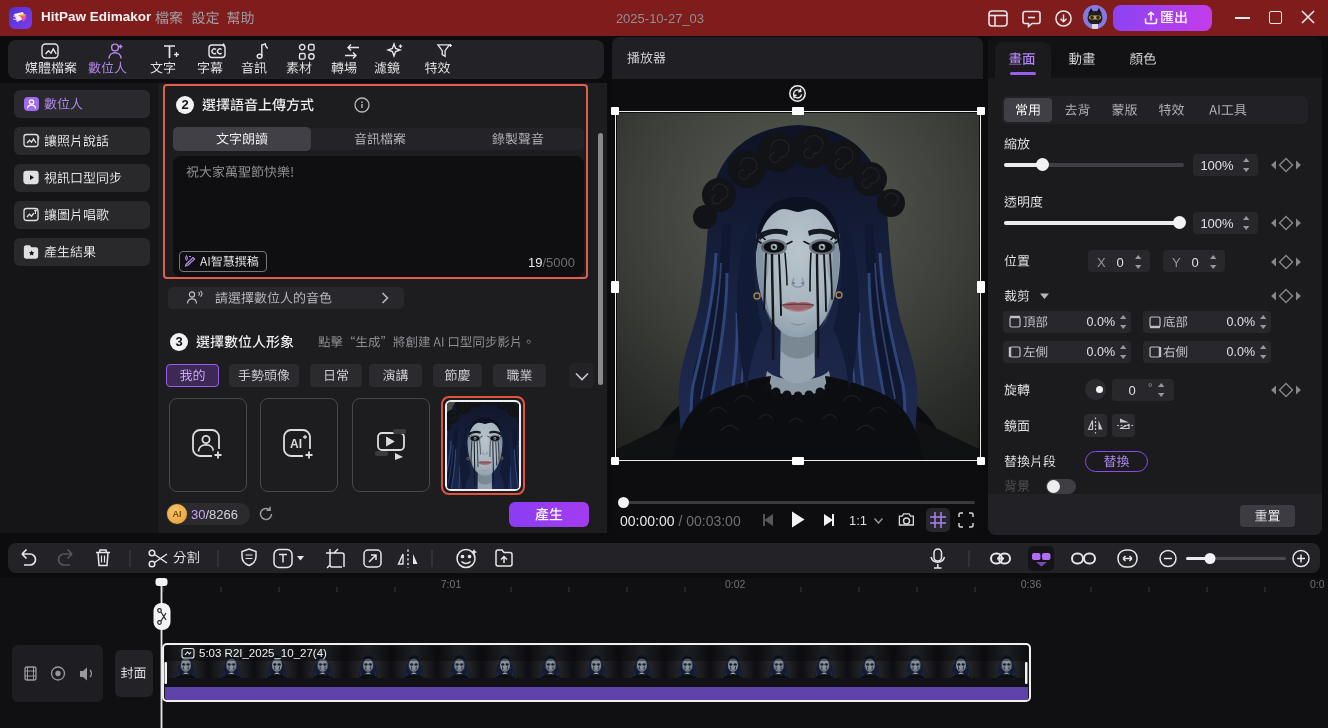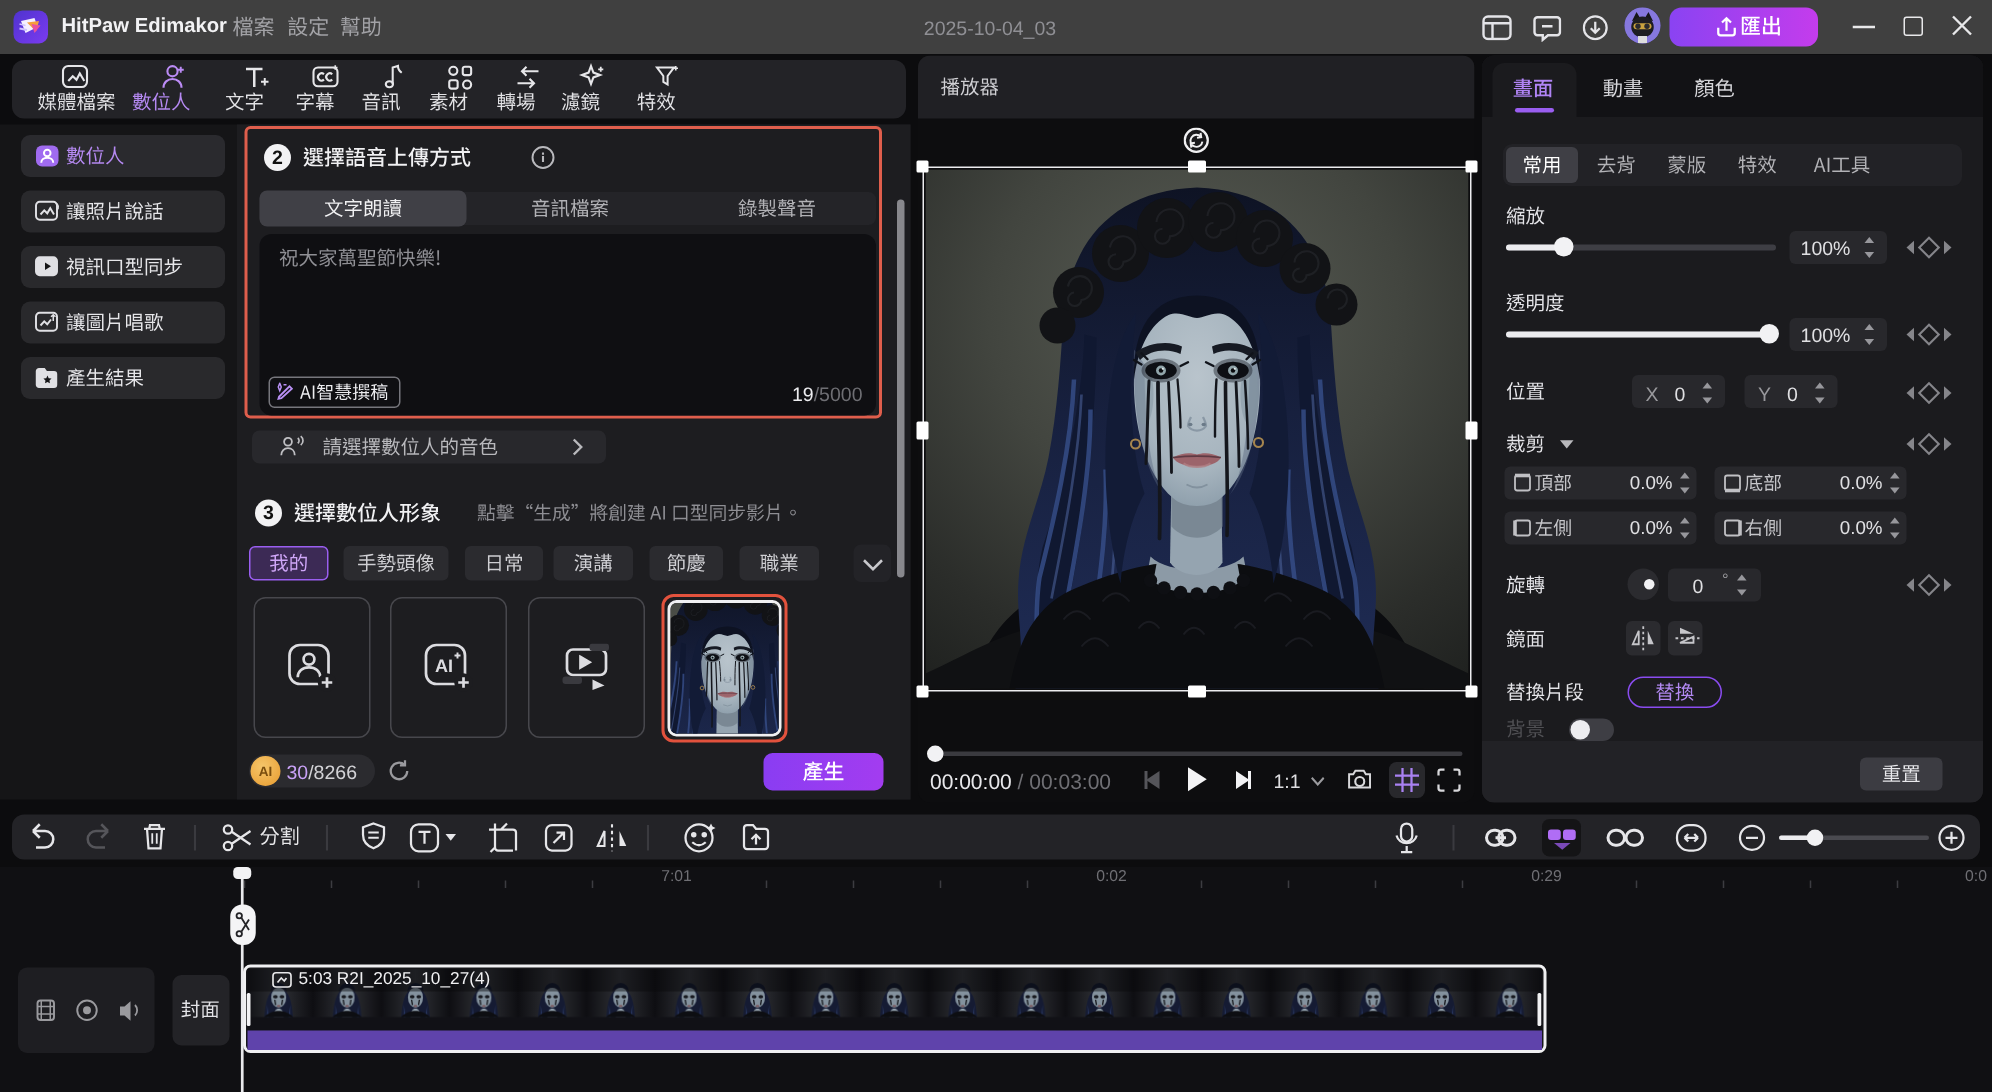--- a/index.html
+++ b/index.html
@@ -1,30 +1,30 @@
 <!DOCTYPE html>
 <html><head><meta charset="utf-8"><style>
 *{margin:0;padding:0;box-sizing:border-box}
 html,body{width:1328px;height:728px;background:#0c0c0e;font-family:"Liberation Sans",sans-serif;overflow:hidden;position:relative}
 .abs{position:absolute}
 svg{display:block}
 </style></head>
 <body>
 
-<div class="abs" style="left:0;top:0;width:1328px;height:36px;background:#404040">
+<div class="abs" style="left:0;top:0;width:1328px;height:36px;background:#7f1d1d">
   <div class="abs" style="left:9px;top:7px;width:23px;height:22px;border-radius:6px;background:linear-gradient(135deg,#4f33cf,#7b3bf0)">
     <svg width="23" height="22" viewBox="0 0 23 22">
       <path d="M5 7 L14 5 L16 11 L8 15 Z" fill="#f5f0ff"></path>
       <path d="M9 8 L17 7 L15 14 Z" fill="#f59e3c"></path>
       <path d="M12 9 L18 10 L14 15 Z" fill="#e84fa0"></path>
       <path d="M4 9 L8 10 M4 12 L9 13" stroke="#cfc3ff" stroke-width="1.2"></path>
     </svg>
   </div>
   <div class="abs" style="left:41px;top:9px;color:#f2f2f4;font-size:13.5px;font-weight:bold;letter-spacing:0px">HitPaw Edimakor</div>
-  <div class="abs" style="left:600px;top:11px;color:#8f8f94;font-size:13px;width:120px;text-align:center">2025-10-04_03</div>
+  <div class="abs" style="left:600px;top:11px;color:#8f8f94;font-size:13px;width:120px;text-align:center">2025-10-27_03</div>
 
   <svg class="abs" style="left:988px;top:10px" width="20" height="17" viewBox="0 0 20 17">
     <rect x="1" y="1" width="18" height="15" rx="3" fill="none" stroke="#e4e4e8" stroke-width="1.6"></rect>
     <line x1="1" y1="5.5" x2="19" y2="5.5" stroke="#e4e4e8" stroke-width="1.6"></line>
     <line x1="7" y1="5.5" x2="7" y2="16" stroke="#e4e4e8" stroke-width="1.6"></line>
   </svg>
   <svg class="abs" style="left:1022px;top:10px" width="19" height="18" viewBox="0 0 19 18">
     <path d="M3 1.5 h13 a2 2 0 0 1 2 2 v8 a2 2 0 0 1 -2 2 h-6 l-3.5 3 v-3 H3 a2 2 0 0 1 -2 -2 v-8 a2 2 0 0 1 2 -2 Z" fill="none" stroke="#e4e4e8" stroke-width="1.6"></path>
     <line x1="6" y1="7.5" x2="13" y2="7.5" stroke="#e4e4e8" stroke-width="1.6"></line>
   </svg>
@@ -723,22 +723,22 @@
     <rect x="1186" y="14" width="24" height="3" rx="1.5" fill="#ececef"></rect>
     <circle cx="1210" cy="15.5" r="5.5" fill="#f2f2f4"></circle>
 <g fill="none" stroke="#e6e6e9" stroke-width="1.5">
       <circle cx="1301" cy="15.5" r="8"></circle>
       <path d="M1297 15.5 h8 M1301 11.5 v8"></path>
     </g>
 </svg>
 
 <div class="abs" style="left:0;top:578px;width:1328px;height:150px;background:#101013"></div>
 <div class="abs" style="left:435px;top:578px;width:32px;text-align:center;font-size:10.5px;color:#6f6f74">7:01</div>
-<div class="abs" style="left:725px;top:578px;width:32px;text-align:center;font-size:10.5px;color:#6f6f74">0:02</div>
-<div class="abs" style="left:1015px;top:578px;width:32px;text-align:center;font-size:10.5px;color:#6f6f74">0:29</div>
+<div class="abs" style="left:725px;top:578px;width:32px;font-size:10.5px;color:#6f6f74">0:02</div>
+<div class="abs" style="left:1015px;top:578px;width:32px;text-align:center;font-size:10.5px;color:#6f6f74">0:36</div>
 <div class="abs" style="left:1310px;top:578px;font-size:10.5px;color:#6f6f74">0:0</div>
 <svg class="abs" style="left:0;top:578px;pointer-events:none" width="1328" height="150" viewBox="0 0 1328 150">
     <line x1="163.0" y1="9" x2="163.0" y2="14" stroke="#3c3c41" stroke-width="1"></line>
     <line x1="221.0" y1="9" x2="221.0" y2="14" stroke="#3c3c41" stroke-width="1"></line>
     <line x1="279.0" y1="9" x2="279.0" y2="14" stroke="#3c3c41" stroke-width="1"></line>
     <line x1="337.0" y1="9" x2="337.0" y2="14" stroke="#3c3c41" stroke-width="1"></line>
     <line x1="395.0" y1="9" x2="395.0" y2="14" stroke="#3c3c41" stroke-width="1"></line>
     <line x1="511.0" y1="9" x2="511.0" y2="14" stroke="#3c3c41" stroke-width="1"></line>
     <line x1="569.0" y1="9" x2="569.0" y2="14" stroke="#3c3c41" stroke-width="1"></line>
     <line x1="627.0" y1="9" x2="627.0" y2="14" stroke="#3c3c41" stroke-width="1"></line>

